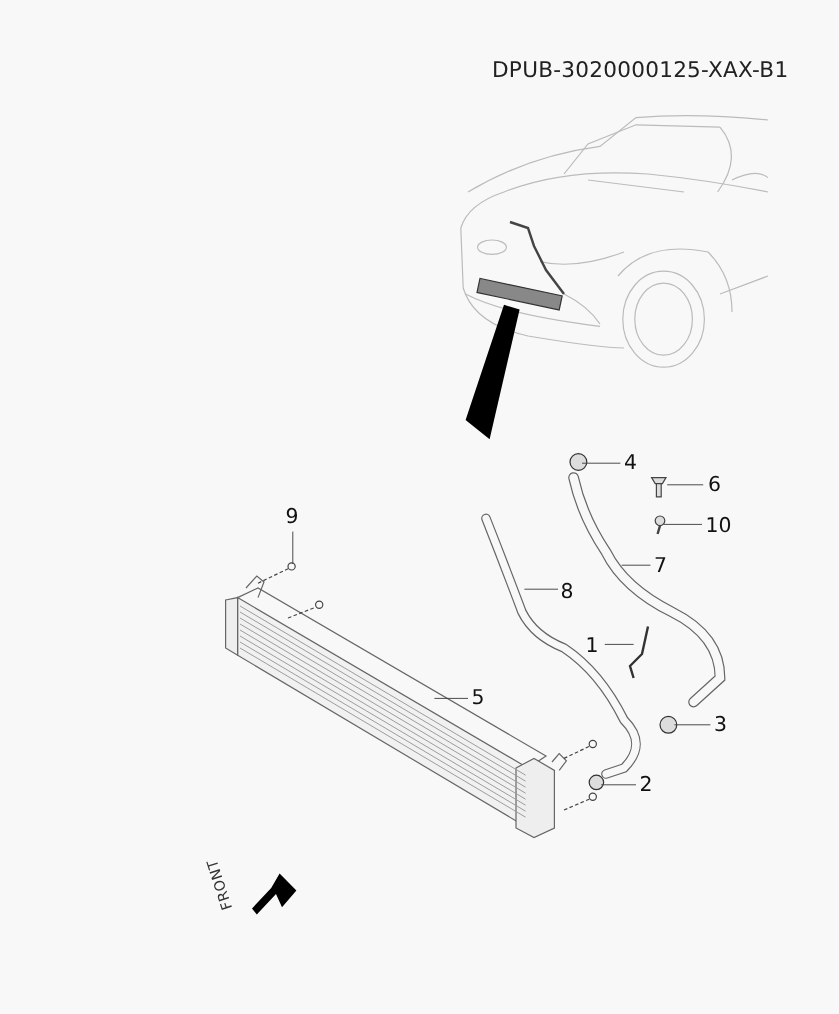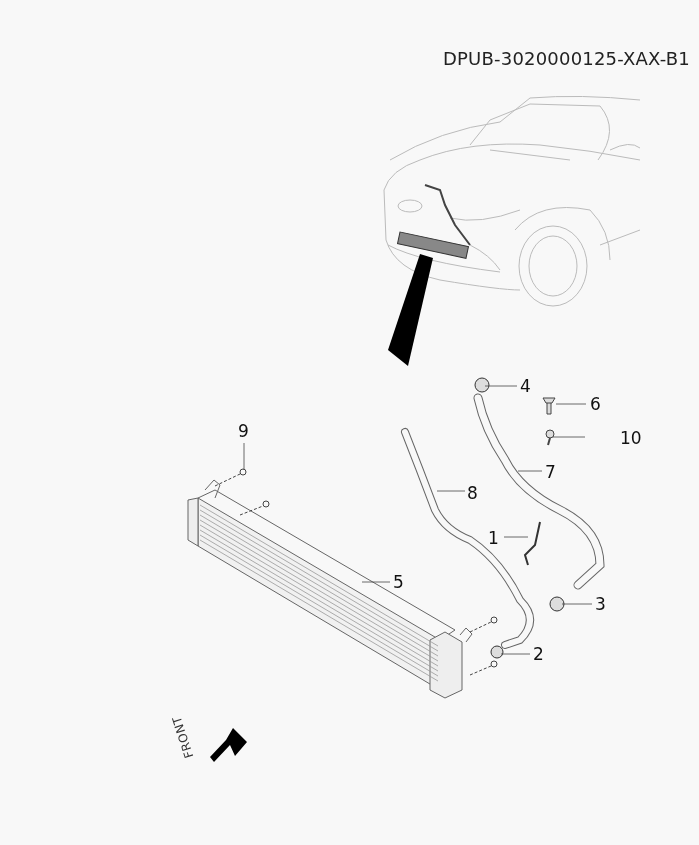--- a/index.html
+++ b/index.html
@@ -1,17 +1,17 @@
 <!DOCTYPE html>
 <html><head>
 <meta charset="utf-8">
 <style>
   html, body { margin: 0; padding: 0; }
   body { width: 699px; height: 845px; background: #f8f8f8; position: relative; overflow: hidden; font-family: "DejaVu Sans", sans-serif; }
-  .code { position: absolute; left: 410px; top: 48px; font-size: 18px; color: #222; letter-spacing: 0.2px; margin-left: 33px; }
+  .code { position: absolute; left: 410px; top: 48px; font-size: 18px; color: #222; letter-spacing: 0.2px; }
   svg { position: absolute; left: 0; top: 0; }
   .callout { position: absolute; font-size: 17px; color: #111; }
   .front-lbl { position: absolute; left: 183px; top: 760px; font-size: 12px; color: #333; transform: rotate(-108deg) ; transform-origin: left top; letter-spacing: 0.5px; }
 </style>
 </head>
 <body>
 
 <div class="code">DPUB-3020000125-XAX-B1</div>
 
 <svg width="699" height="845" fill="none" stroke="#555" stroke-width="1">
@@ -103,15 +103,15 @@
 
 <div class="callout" style="left:488px;top:528px">1</div>
 <div class="callout" style="left:533px;top:644px">2</div>
 <div class="callout" style="left:595px;top:594px">3</div>
 <div class="callout" style="left:520px;top:376px">4</div>
 <div class="callout" style="left:393px;top:572px">5</div>
 <div class="callout" style="left:590px;top:394px">6</div>
 <div class="callout" style="left:545px;top:462px">7</div>
 <div class="callout" style="left:467px;top:483px">8</div>
 <div class="callout" style="left:238px;top:421px">9</div>
-<div class="callout" style="left:620px;top:428px">10</div>
+<div class="callout" style="left:588px;top:428px">10</div>
 
 <div class="front-lbl">FRONT</div>
 
 </body></html>

